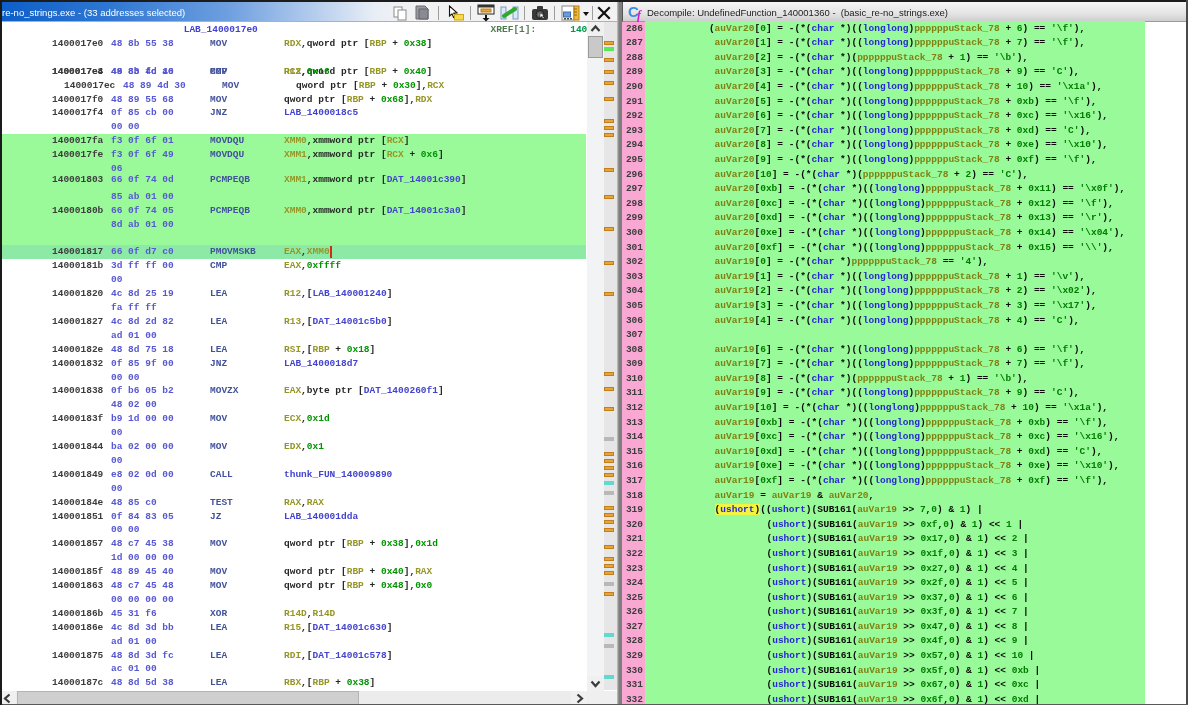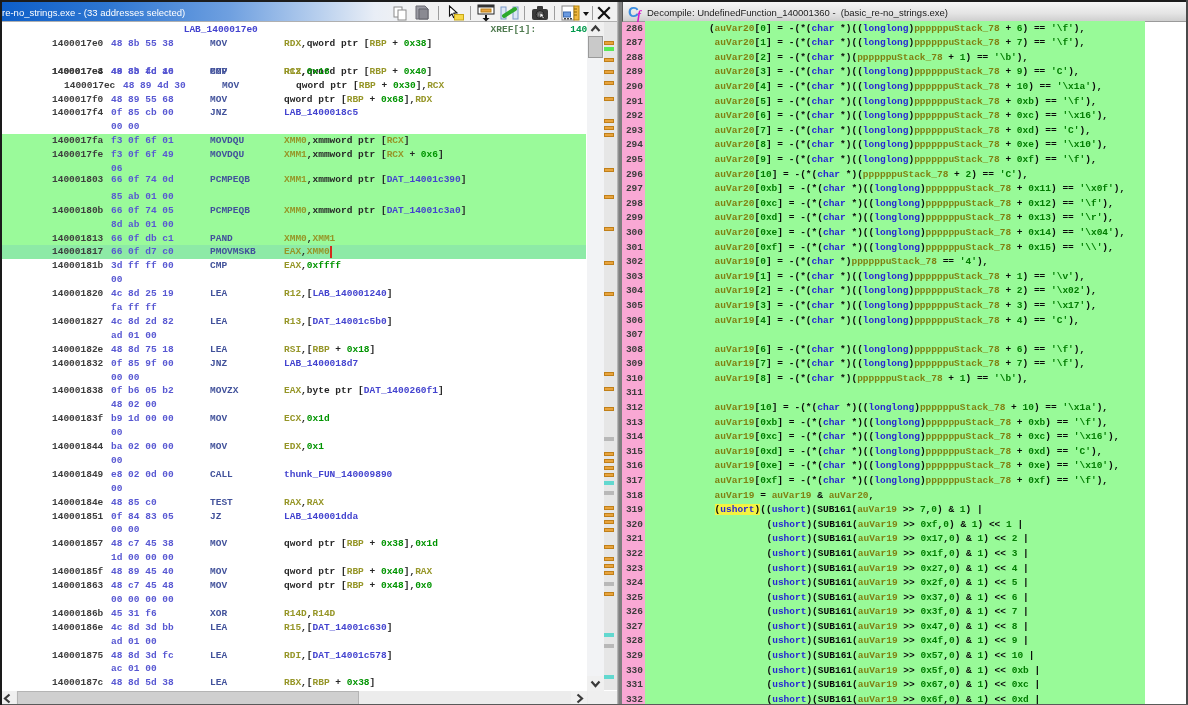--- a/index.html
+++ b/index.html
@@ -116,21 +116,20 @@
     <div class="lrow" style="top:70.5px;"><span style="left:52px;color:#3d3d3d">1400017f0</span><span style="left:111px;color:#5757d2">48 89 55 68</span><span style="left:210px;color:#42529b">MOV</span><span style="left:284px;color:#262626">qword ptr [<i class="r">RBP</i> + <i class="n">0x68</i>],<i class="r">RDX</i></span></div>
     <div class="lrow" style="top:84.4px;"><span style="left:52px;color:#3d3d3d">1400017f4</span><span style="left:111px;color:#5757d2">0f 85 cb 00</span><span style="left:210px;color:#42529b">JNZ</span><span style="left:284px;color:#262626"><i class="l">LAB_1400018c5</i></span></div>
     <div class="lrow" style="top:98.3px;"><span style="left:111px;color:#5757d2">00 00</span></div>
     <div class="lrow" style="top:112.2px;"><span style="left:52px;color:#3d3d3d">1400017fa</span><span style="left:111px;color:#5757d2">f3 0f 6f 01</span><span style="left:210px;color:#42529b">MOVDQU</span><span style="left:284px;color:#262626"><i class="r">XMM0</i>,xmmword ptr [<i class="r">RCX</i>]</span></div>
     <div class="lrow" style="top:126.10000000000001px;"><span style="left:52px;color:#3d3d3d">1400017fe</span><span style="left:111px;color:#5757d2">f3 0f 6f 49</span><span style="left:210px;color:#42529b">MOVDQU</span><span style="left:284px;color:#262626"><i class="r">XMM1</i>,xmmword ptr [<i class="r">RCX</i> + <i class="n">0x6</i>]</span></div>
     <div class="lrow" style="top:140.0px;"><span style="left:111px;color:#5757d2">06</span></div>
     <div class="lrow" style="top:151px;"><span style="left:52px;color:#3d3d3d">140001803</span><span style="left:111px;color:#5757d2">66 0f 74 0d</span><span style="left:210px;color:#42529b">PCMPEQB</span><span style="left:284px;color:#262626"><i class="r">XMM1</i>,xmmword ptr [<i class="l">DAT_14001c390</i>]</span></div>
     <div class="lrow" style="top:167.8px;"><span style="left:111px;color:#5757d2">85 ab 01 00</span></div>
     <div class="lrow" style="top:181.70000000000002px;"><span style="left:52px;color:#3d3d3d">14000180b</span><span style="left:111px;color:#5757d2">66 0f 74 05</span><span style="left:210px;color:#42529b">PCMPEQB</span><span style="left:284px;color:#262626"><i class="r">XMM0</i>,xmmword ptr [<i class="l">DAT_14001c3a0</i>]</span></div>
     <div class="lrow" style="top:195.6px;"><span style="left:111px;color:#5757d2">8d ab 01 00</span></div>
-    <div class="lrow" style="top:209.5px;"><span style="left:52px;color:#3d3d3d">140001813</span><span style="left:111px;color:#5757d2">66 0f db c1</span><span style="left:210px;color:#42529b">PAND</span><span style="left:284px;color:#262626"><i class="r">XMM0</i>,<i class="r">XMM1</i></span></div>
     <div class="lrow" style="top:223.4px;"><span style="left:52px;color:#3d3d3d">140001817</span><span style="left:111px;color:#5757d2">66 0f d7 c0</span><span style="left:210px;color:#42529b">PMOVMSKB</span><span style="left:284px;color:#262626"><i class="r">EAX</i>,<i class="r">XMM0</i></span><span style="left:329.6px;width:2px;height:12px;top:1px;background:#d42a1e"></span></div>
     <div class="lrow" style="top:237.3px;"><span style="left:52px;color:#3d3d3d">14000181b</span><span style="left:111px;color:#5757d2">3d ff ff 00</span><span style="left:210px;color:#42529b">CMP</span><span style="left:284px;color:#262626"><i class="r">EAX</i>,<i class="n">0xffff</i></span></div>
     <div class="lrow" style="top:251.20000000000002px;"><span style="left:111px;color:#5757d2">00</span></div>
     <div class="lrow" style="top:265.1px;"><span style="left:52px;color:#3d3d3d">140001820</span><span style="left:111px;color:#5757d2">4c 8d 25 19</span><span style="left:210px;color:#42529b">LEA</span><span style="left:284px;color:#262626"><i class="r">R12</i>,[<i class="l">LAB_140001240</i>]</span></div>
     <div class="lrow" style="top:279.0px;"><span style="left:111px;color:#5757d2">fa ff ff</span></div>
     <div class="lrow" style="top:292.90000000000003px;"><span style="left:52px;color:#3d3d3d">140001827</span><span style="left:111px;color:#5757d2">4c 8d 2d 82</span><span style="left:210px;color:#42529b">LEA</span><span style="left:284px;color:#262626"><i class="r">R13</i>,[<i class="l">DAT_14001c5b0</i>]</span></div>
     <div class="lrow" style="top:306.8px;"><span style="left:111px;color:#5757d2">ad 01 00</span></div>
     <div class="lrow" style="top:320.7px;"><span style="left:52px;color:#3d3d3d">14000182e</span><span style="left:111px;color:#5757d2">48 8d 75 18</span><span style="left:210px;color:#42529b">LEA</span><span style="left:284px;color:#262626"><i class="r">RSI</i>,[<i class="r">RBP</i> + <i class="n">0x18</i>]</span></div>
     <div class="lrow" style="top:334.6px;"><span style="left:52px;color:#3d3d3d">140001832</span><span style="left:111px;color:#5757d2">0f 85 9f 00</span><span style="left:210px;color:#42529b">JNZ</span><span style="left:284px;color:#262626"><i class="l">LAB_1400018d7</i></span></div>
     <div class="lrow" style="top:348.5px;"><span style="left:111px;color:#5757d2">00 00</span></div>
@@ -281,20 +280,21 @@
     <div class="crow" style="top:204.95999999999998px;left:69.6px"><i class="dv">auVar20</i>[<i class="dn">0xe</i>] = -(*(<i class="dt">char</i> *)((<i class="dt">longlong</i>)<i class="dv">ppppppuStack_78</i> + <i class="dn">0x14</i>) == <i class="dn">'\x04'</i>),</div>
     <div class="crow" style="top:219.54999999999998px;left:69.6px"><i class="dv">auVar20</i>[<i class="dn">0xf</i>] = -(*(<i class="dt">char</i> *)((<i class="dt">longlong</i>)<i class="dv">ppppppuStack_78</i> + <i class="dn">0x15</i>) == <i class="dn">'\\'</i>),</div>
     <div class="crow" style="top:234.14px;left:69.6px"><i class="dv">auVar19</i>[<i class="dn">0</i>] = -(*(<i class="dt">char</i> *)<i class="dv">ppppppuStack_78</i> == <i class="dn">'4'</i>),</div>
     <div class="crow" style="top:248.73px;left:69.6px"><i class="dv">auVar19</i>[<i class="dn">1</i>] = -(*(<i class="dt">char</i> *)((<i class="dt">longlong</i>)<i class="dv">ppppppuStack_78</i> + <i class="dn">1</i>) == <i class="dn">'\v'</i>),</div>
     <div class="crow" style="top:263.32px;left:69.6px"><i class="dv">auVar19</i>[<i class="dn">2</i>] = -(*(<i class="dt">char</i> *)((<i class="dt">longlong</i>)<i class="dv">ppppppuStack_78</i> + <i class="dn">2</i>) == <i class="dn">'\x02'</i>),</div>
     <div class="crow" style="top:277.90999999999997px;left:69.6px"><i class="dv">auVar19</i>[<i class="dn">3</i>] = -(*(<i class="dt">char</i> *)((<i class="dt">longlong</i>)<i class="dv">ppppppuStack_78</i> + <i class="dn">3</i>) == <i class="dn">'\x17'</i>),</div>
     <div class="crow" style="top:292.5px;left:69.6px"><i class="dv">auVar19</i>[<i class="dn">4</i>] = -(*(<i class="dt">char</i> *)((<i class="dt">longlong</i>)<i class="dv">ppppppuStack_78</i> + <i class="dn">4</i>) == <i class="dn">'C'</i>),</div>
     <div class="crow" style="top:321.68px;left:69.6px"><i class="dv">auVar19</i>[<i class="dn">6</i>] = -(*(<i class="dt">char</i> *)((<i class="dt">longlong</i>)<i class="dv">ppppppuStack_78</i> + <i class="dn">6</i>) == <i class="dn">'\f'</i>),</div>
     <div class="crow" style="top:336.27px;left:69.6px"><i class="dv">auVar19</i>[<i class="dn">7</i>] = -(*(<i class="dt">char</i> *)((<i class="dt">longlong</i>)<i class="dv">ppppppuStack_78</i> + <i class="dn">7</i>) == <i class="dn">'\f'</i>),</div>
     <div class="crow" style="top:350.85999999999996px;left:69.6px"><i class="dv">auVar19</i>[<i class="dn">8</i>] = -(*(<i class="dt">char</i> *)(<i class="dv">ppppppuStack_78</i> + <i class="dn">1</i>) == <i class="dn">'\b'</i>),</div>
+    <div class="crow" style="top:365.45px;left:69.6px"><i class="dv">auVar19</i>[<i class="dn">9</i>] = -(*(<i class="dt">char</i> *)((<i class="dt">longlong</i>)<i class="dv">ppppppuStack_78</i> + <i class="dn">9</i>) == <i class="dn">'C'</i>),</div>
     <div class="crow" style="top:380.03999999999996px;left:69.6px"><i class="dv">auVar19</i>[<i class="dn">10</i>] = -(*(<i class="dt">char</i> *)((<i class="dt">longlong</i>)<i class="dv">ppppppuStack_78</i> + <i class="dn">10</i>) == <i class="dn">'\x1a'</i>),</div>
     <div class="crow" style="top:394.63px;left:69.6px"><i class="dv">auVar19</i>[<i class="dn">0xb</i>] = -(*(<i class="dt">char</i> *)((<i class="dt">longlong</i>)<i class="dv">ppppppuStack_78</i> + <i class="dn">0xb</i>) == <i class="dn">'\f'</i>),</div>
     <div class="crow" style="top:409.21999999999997px;left:69.6px"><i class="dv">auVar19</i>[<i class="dn">0xc</i>] = -(*(<i class="dt">char</i> *)((<i class="dt">longlong</i>)<i class="dv">ppppppuStack_78</i> + <i class="dn">0xc</i>) == <i class="dn">'\x16'</i>),</div>
     <div class="crow" style="top:423.81px;left:69.6px"><i class="dv">auVar19</i>[<i class="dn">0xd</i>] = -(*(<i class="dt">char</i> *)((<i class="dt">longlong</i>)<i class="dv">ppppppuStack_78</i> + <i class="dn">0xd</i>) == <i class="dn">'C'</i>),</div>
     <div class="crow" style="top:438.4px;left:69.6px"><i class="dv">auVar19</i>[<i class="dn">0xe</i>] = -(*(<i class="dt">char</i> *)((<i class="dt">longlong</i>)<i class="dv">ppppppuStack_78</i> + <i class="dn">0xe</i>) == <i class="dn">'\x10'</i>),</div>
     <div class="crow" style="top:452.99px;left:69.6px"><i class="dv">auVar19</i>[<i class="dn">0xf</i>] = -(*(<i class="dt">char</i> *)((<i class="dt">longlong</i>)<i class="dv">ppppppuStack_78</i> + <i class="dn">0xf</i>) == <i class="dn">'\f'</i>),</div>
     <div class="crow" style="top:467.58px;left:69.6px"><i class="dv">auVar19</i> = <i class="dv">auVar19</i> &amp; <i class="dv">auVar20</i>,</div>
     <div class="crow" style="top:482.16999999999996px;left:69.6px"><i class="y">(<i class="dt">ushort</i>)</i>((<i class="dt">ushort</i>)(SUB161(<i class="dv">auVar19</i> &gt;&gt; <i class="dn">7</i>,<i class="dn">0</i>) &amp; <i class="dn">1</i>) |</div>
     <div class="crow" style="top:496.76px;left:121.5px">(<i class="dt">ushort</i>)(SUB161(<i class="dv">auVar19</i> &gt;&gt; <i class="dn">0xf</i>,<i class="dn">0</i>) &amp; <i class="dn">1</i>) &lt;&lt; <i class="dn">1</i> |</div>
     <div class="crow" style="top:511.34999999999997px;left:121.5px">(<i class="dt">ushort</i>)(SUB161(<i class="dv">auVar19</i> &gt;&gt; <i class="dn">0x17</i>,<i class="dn">0</i>) &amp; <i class="dn">1</i>) &lt;&lt; <i class="dn">2</i> |</div>

